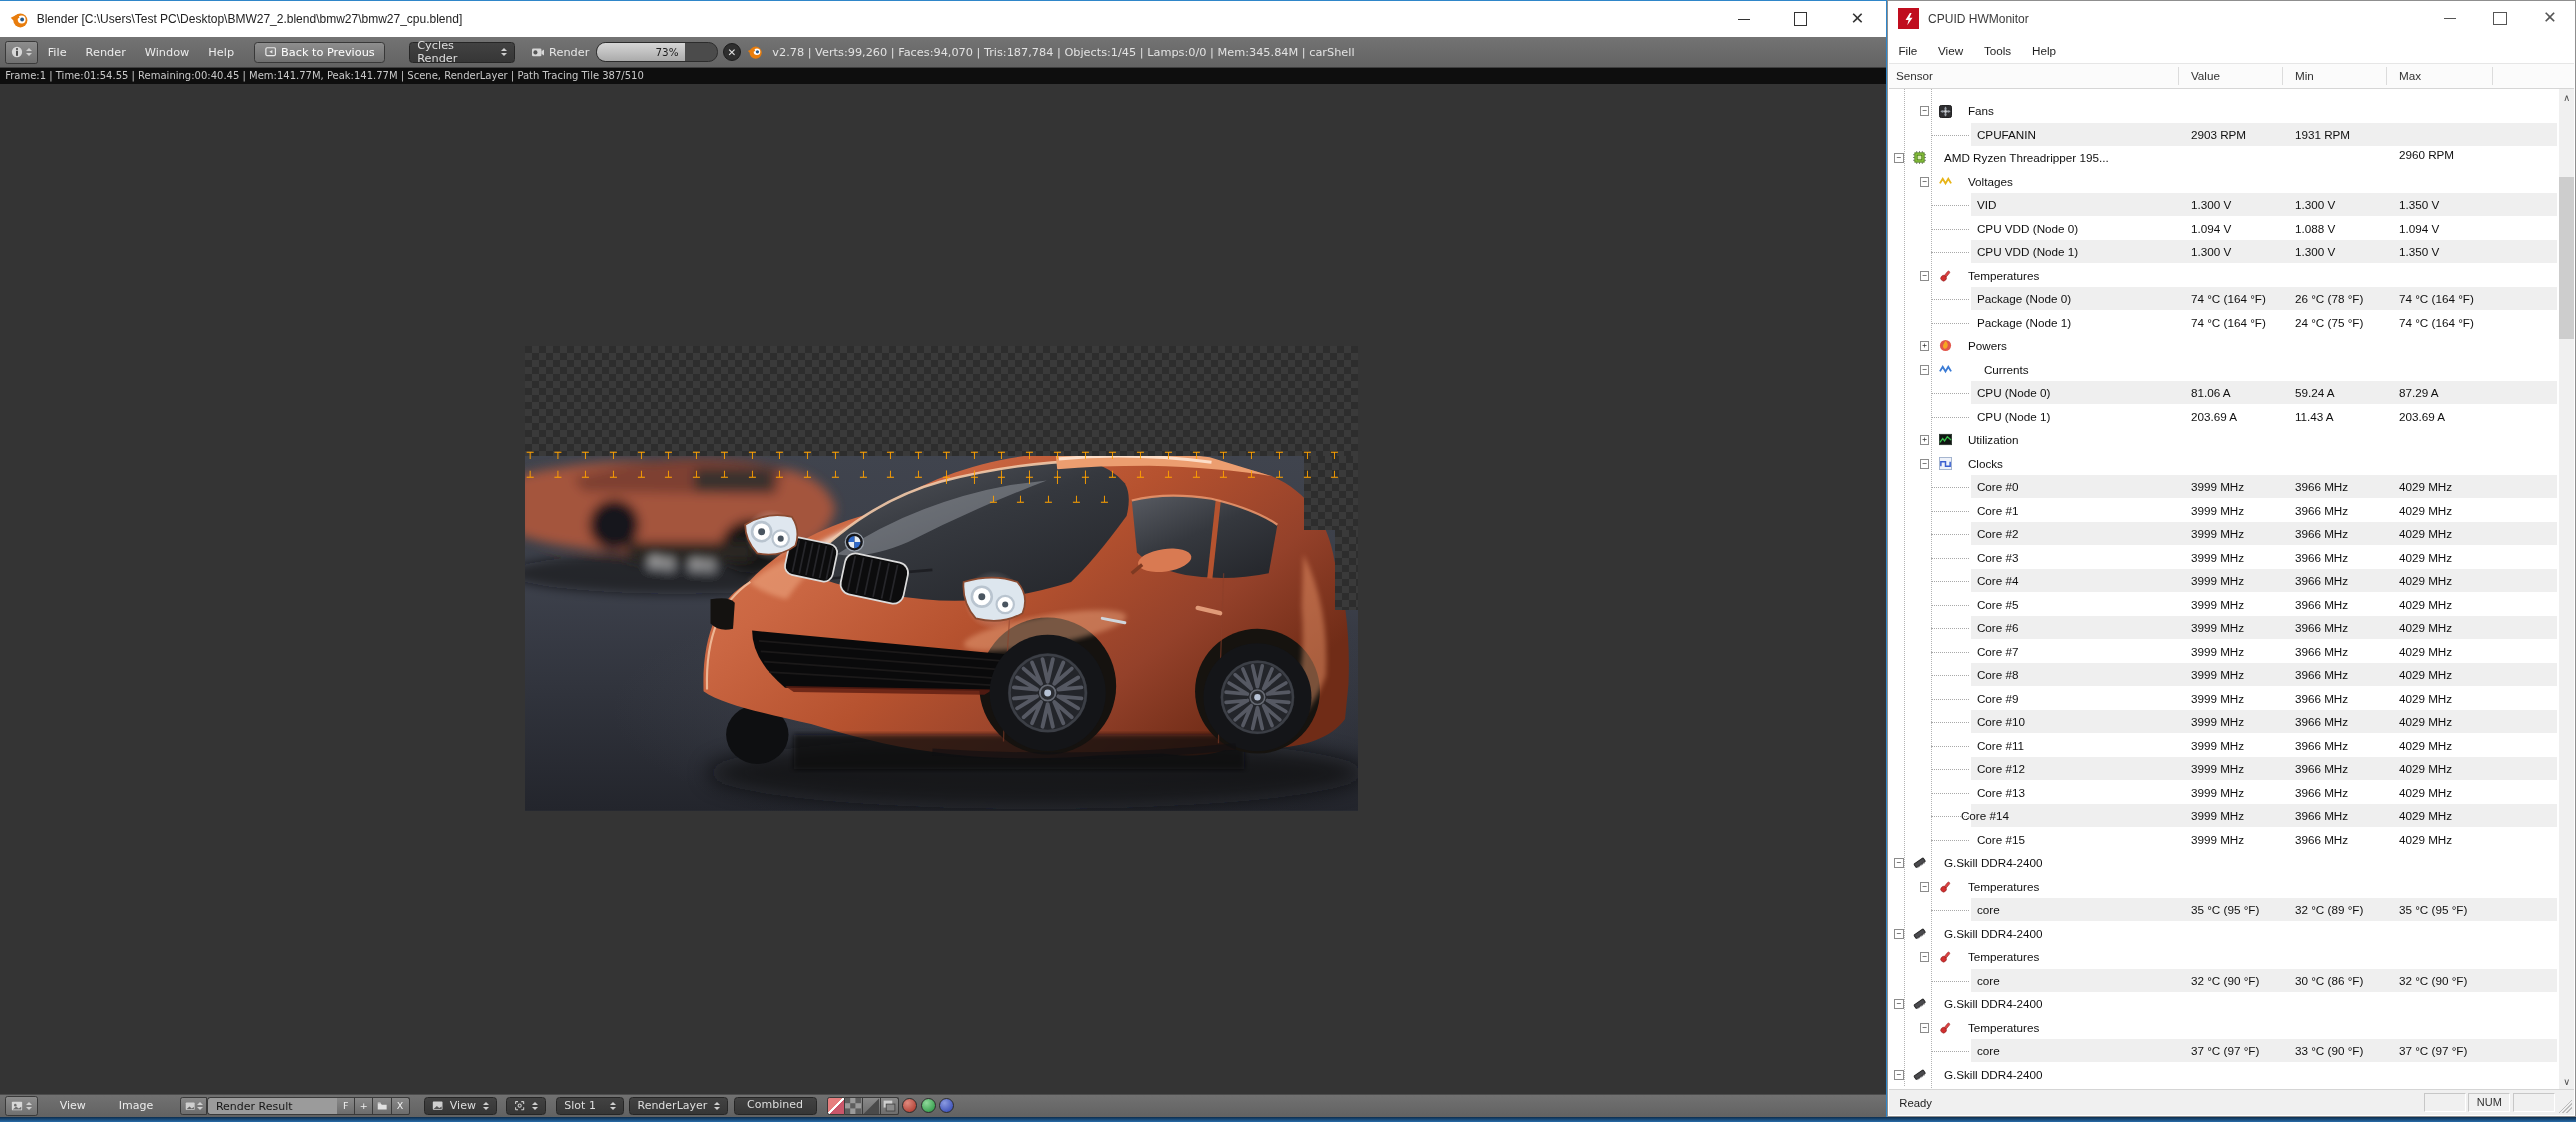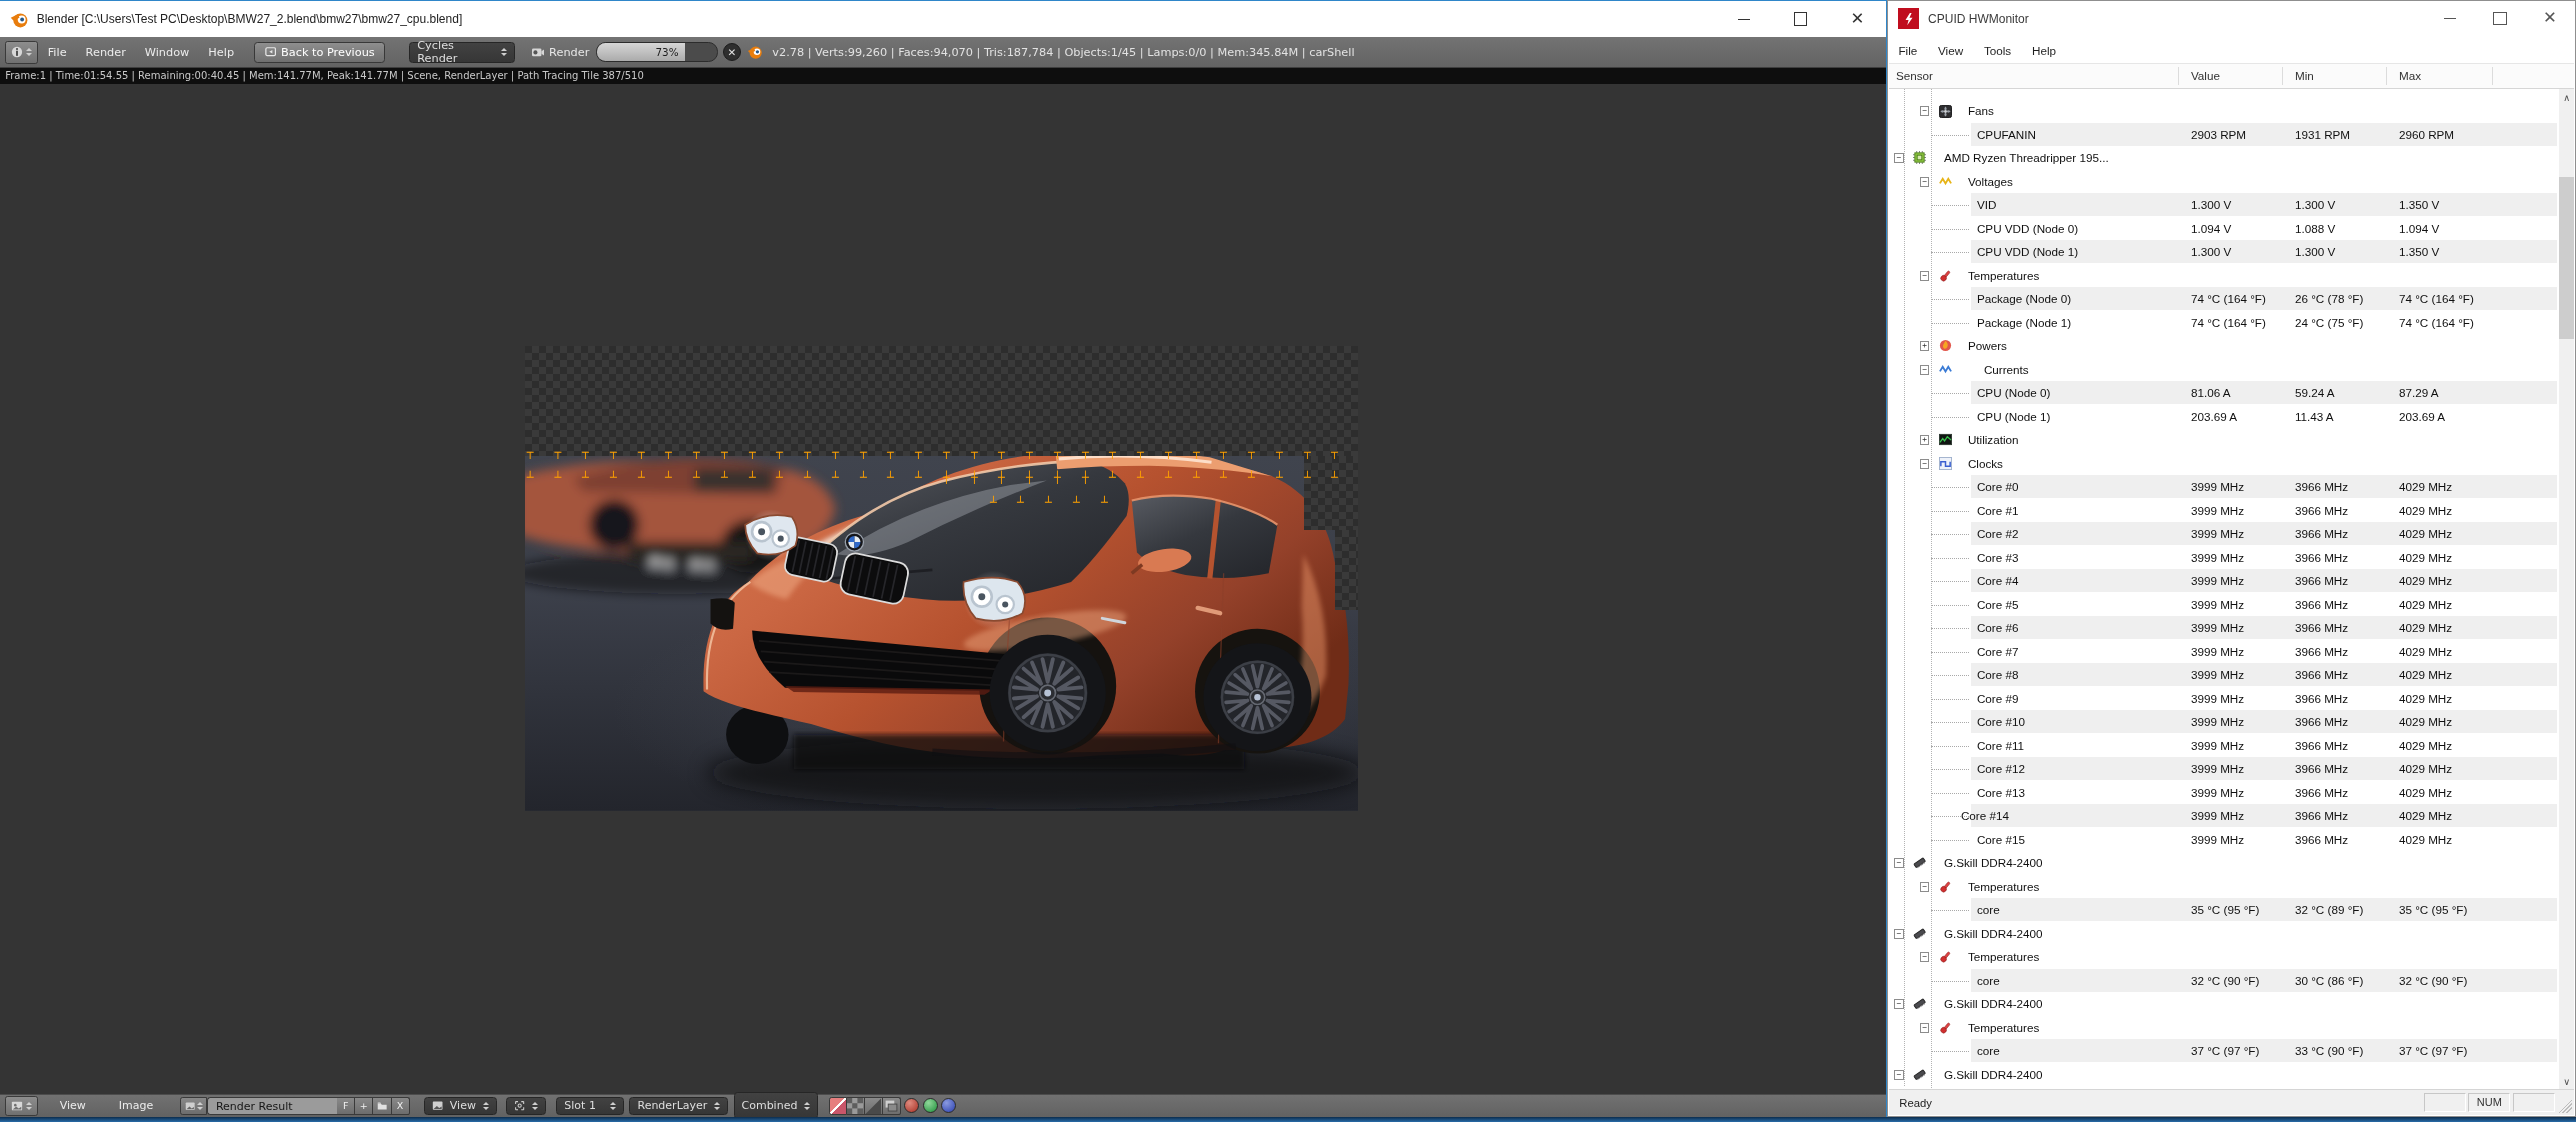--- a/index.html
+++ b/index.html
@@ -467,21 +467,21 @@
             <i class="dn"></i>
           </span>
       </div>
       <div class="bdrop" style="margin-left:5.2px;height:18px;min-width:95px;">
         <span style="flex:1;">RenderLayer</span>
         <span class="ud">
             <i class="up"></i>
             <i class="dn"></i>
           </span>
       </div>
-      <div class="bdrop" style="margin-left:5.2px;height:27px;min-width:83px;">
+      <div class="bdrop" style="margin-left:5.2px;height:18px;min-width:83px;flex-direction:column;">
         <span style="flex:1;">Combined</span>
         <span class="ud">
             <i class="up"></i>
             <i class="dn"></i>
           </span>
       </div>
       <div style="display:flex;margin-left:10.4px;">
         <div class="togbtn" style="background:linear-gradient(135deg,#e67e7e 0 45%,#fff 45% 55%,#c9566a 55%);"></div>
         <div class="togbtn">
           <svg width="16.5" height="16.5" viewBox="0 0 19 19">
@@ -560,21 +560,21 @@
             </svg>
           </span>
           <span class="lbl" style="left: 79px;">Fans</span>
         </div>
         <div class="hw-row" style="top: 34px;">
           <div class="band"></div>
           <span class="dotH"></span>
           <span class="lbl" style="left: 88px;">CPUFANIN</span>
           <span class="val" style="left: 302px;">2903 RPM</span>
           <span class="val" style="left: 406px;">1931 RPM</span>
-          <span class="val" style="left: 510px;">2960 RPM</span>
+          <span class="val" style="left: 510px; margin-top: 20px;">2960 RPM</span>
         </div>
         <div class="hw-row" style="top: 57px;">
           <span class="ebox" style="left: 5.2px;">−</span>
           <span class="ricon" style="left: 24px;">
             <svg viewBox="0 0 14 14">
               <g stroke="#777" stroke-width="1">
                 <path d="M4 0v2M7 0v2M10 0v2M4 12v2M7 12v2M10 12v2M0 4h2M0 7h2M0 10h2M12 4h2M12 7h2M12 10h2"></path>
               </g>
               <rect x="2" y="2" width="10" height="10" fill="#8dc63f" stroke="#4e7f1f"></rect>
               <rect x="4.5" y="4.5" width="5" height="5" fill="#d7e9b0" stroke="#4e7f1f"></rect>

